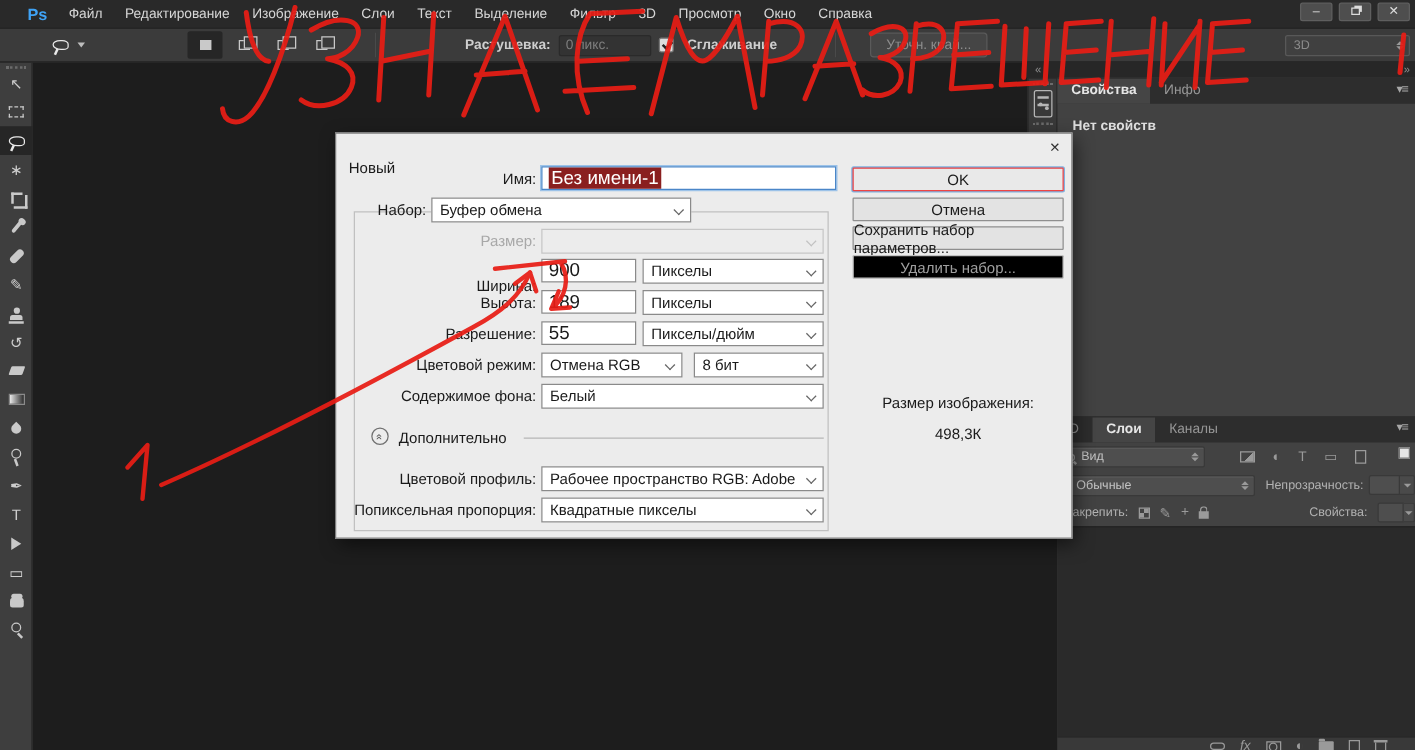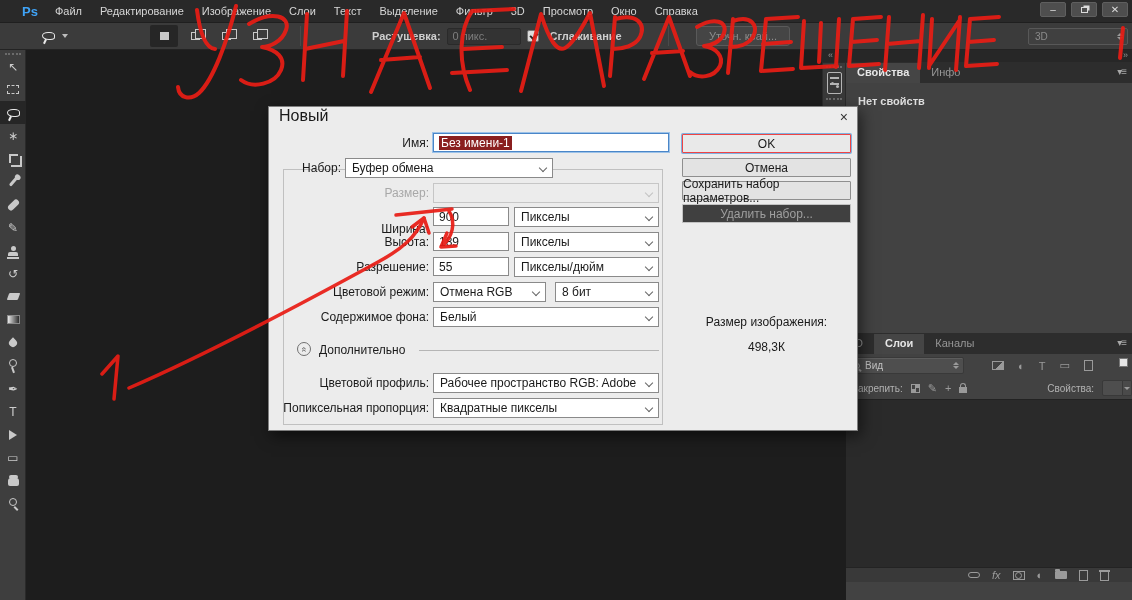--- a/index.html
+++ b/index.html
@@ -104,31 +104,31 @@
   .ic-trash::before { content:''; position:absolute; left:-2px; top:-2px; width:11px; height:1.5px; background:#9a9a9a; }
   #layers-list { height:168px; background:#2a2a2a; border-top:1px solid #222; }
   #layers-bottom { height:15px; background:#393939; border-top:1px solid #232323; display:flex; align-items:center; gap:12px; padding-left:122px; }
   #layers-search { width:116px;justify-content:space-between; }
   .search-glyph { width:6px; height:6px; border:1.5px solid #9a9a9a; border-radius:50%; position:relative; display:inline-block; margin:0 5px 0 5px; }
   .search-glyph::after { content:''; position:absolute; left:4px; top:5px; width:1.5px; height:3px; background:#9a9a9a; transform:rotate(-45deg); }
   #white-sq { position:absolute; right:4px; top:4px; width:9px; height:9px; background:#e6e6e6; border:1px solid #777; }
 
   
   #dialog { position:absolute; left:268px; top:106px; width:590px; height:325px; background:#ececec; border:1px solid #7e7e7e; box-shadow:3px 5px 14px rgba(0,0,0,.55); z-index:10; font-size:12px; color:#1a1a1a; }
-  #dialog-title { position:absolute; left:10px; top:0; font-size:16px; }
+  #dialog-title { position:absolute; left:10px; top:20px; font-size:12px; }
   #dialog-close { position:absolute; right:9px; top:2px; font-size:14px; color:#333; }
   .dlabel { position:absolute; text-align:right; }
-  .dinput { position:absolute; height:19px; background:#fff; border:1px solid #8a8a8a; padding:0 5px; display:flex; align-items:center; font-size:12px; }
+  .dinput { position:absolute; height:19px; background:#fff; border:1px solid #8a8a8a; padding:0 5px; display:flex; align-items:center; font-size:15px; }
   .ddrop { position:absolute; height:20px; background:#fff; border:1px solid #8a8a8a; padding-left:6px; display:flex; align-items:center; font-size:12px; }
   .dd-chev { position:absolute; right:6px; top:6px; width:6px; height:6px; border-right:1.5px solid #666; border-bottom:1.5px solid #666; transform:rotate(45deg); }
   .ddrop.disabled { background:#ececec; border-color:#c6c6c6; color:#a8a8a8; }
   .ddrop.disabled .dd-chev { border-color:#c2c2c2; }
   .dbtn { position:absolute; left:413px; width:169px; height:19px; background:#e3e3e3; border:1px solid #8f8f8f; border-radius:1px; display:flex; align-items:center; justify-content:center; font-size:12px; }
   .dbtn.default { border:1px solid #ef4444; box-shadow:0 0 0 1px #7fb2e0; background:#e9e9e9; }
-  .dbtn.disabled { color:#9f9f9f; border-color:#c2c2c2; background:#404040; }
+  .dbtn.disabled { color:#9f9f9f; border-color:#c2c2c2; background:#000000; }
   #group-frame { position:absolute; left:14px; top:62px; width:380px; height:256px; border:1px solid #c0c0c0; }
   .sel-text { background:#8a1f1f; color:#fff; padding:0 2px; }
   #adv-icon { position:absolute; left:28px; top:235px; width:14px; height:14px; border:1px solid #707070; border-radius:50%; color:#555; display:flex; align-items:center; justify-content:center; font-size:9px; }
   #adv-icon span { transform:rotate(90deg); display:inline-block; letter-spacing:-1px; }
   #adv-line { position:absolute; left:150px; top:243px; width:240px; border-top:1px solid #b5b5b5; }
   .dcenter { position:absolute; left:413px; width:169px; text-align:center; }
 
   
   #annotation-svg { position:absolute; left:0; top:0; width:1132px; height:600px; z-index:50; pointer-events:none; }
 </style>
@@ -293,20 +293,29 @@
     <span class="mini-icon" style="margin-left:14px;">
         <span class="ic-img"></span>
       </span>
     <span class="mini-icon">◐</span>
     <span class="mini-icon">T</span>
     <span class="mini-icon">▭</span>
     <span class="mini-icon">
         <span class="ic-page"></span>
       </span>
     <span id="white-sq"></span>
+  </div>
+  <div style="position:relative; height:22px; display:flex; align-items:center;">
+    <div class="dd" style="width:160px; margin-left:2px; padding-left:12px;">
+      <span>Обычные</span>
+      <span class="updown"></span>
+    </div>
+    <span class="panel-label" style="margin-left:8px;">Непрозрачность:</span>
+    <span class="valbox" style="margin-left:4px;"></span>
+    <span class="valbtn"></span>
   </div>
   <div style="position:relative; height:22px; display:flex; align-items:center; gap:8px;">
     <span class="panel-label" style="margin-left:6px;">Закрепить:</span>
     <span class="mini-icon">
         <span class="ic-checker"></span>
       </span>
     <span class="mini-icon">✎</span>
     <span class="mini-icon">+</span>
     <span class="mini-icon">
         <span class="ic-lock"></span>

